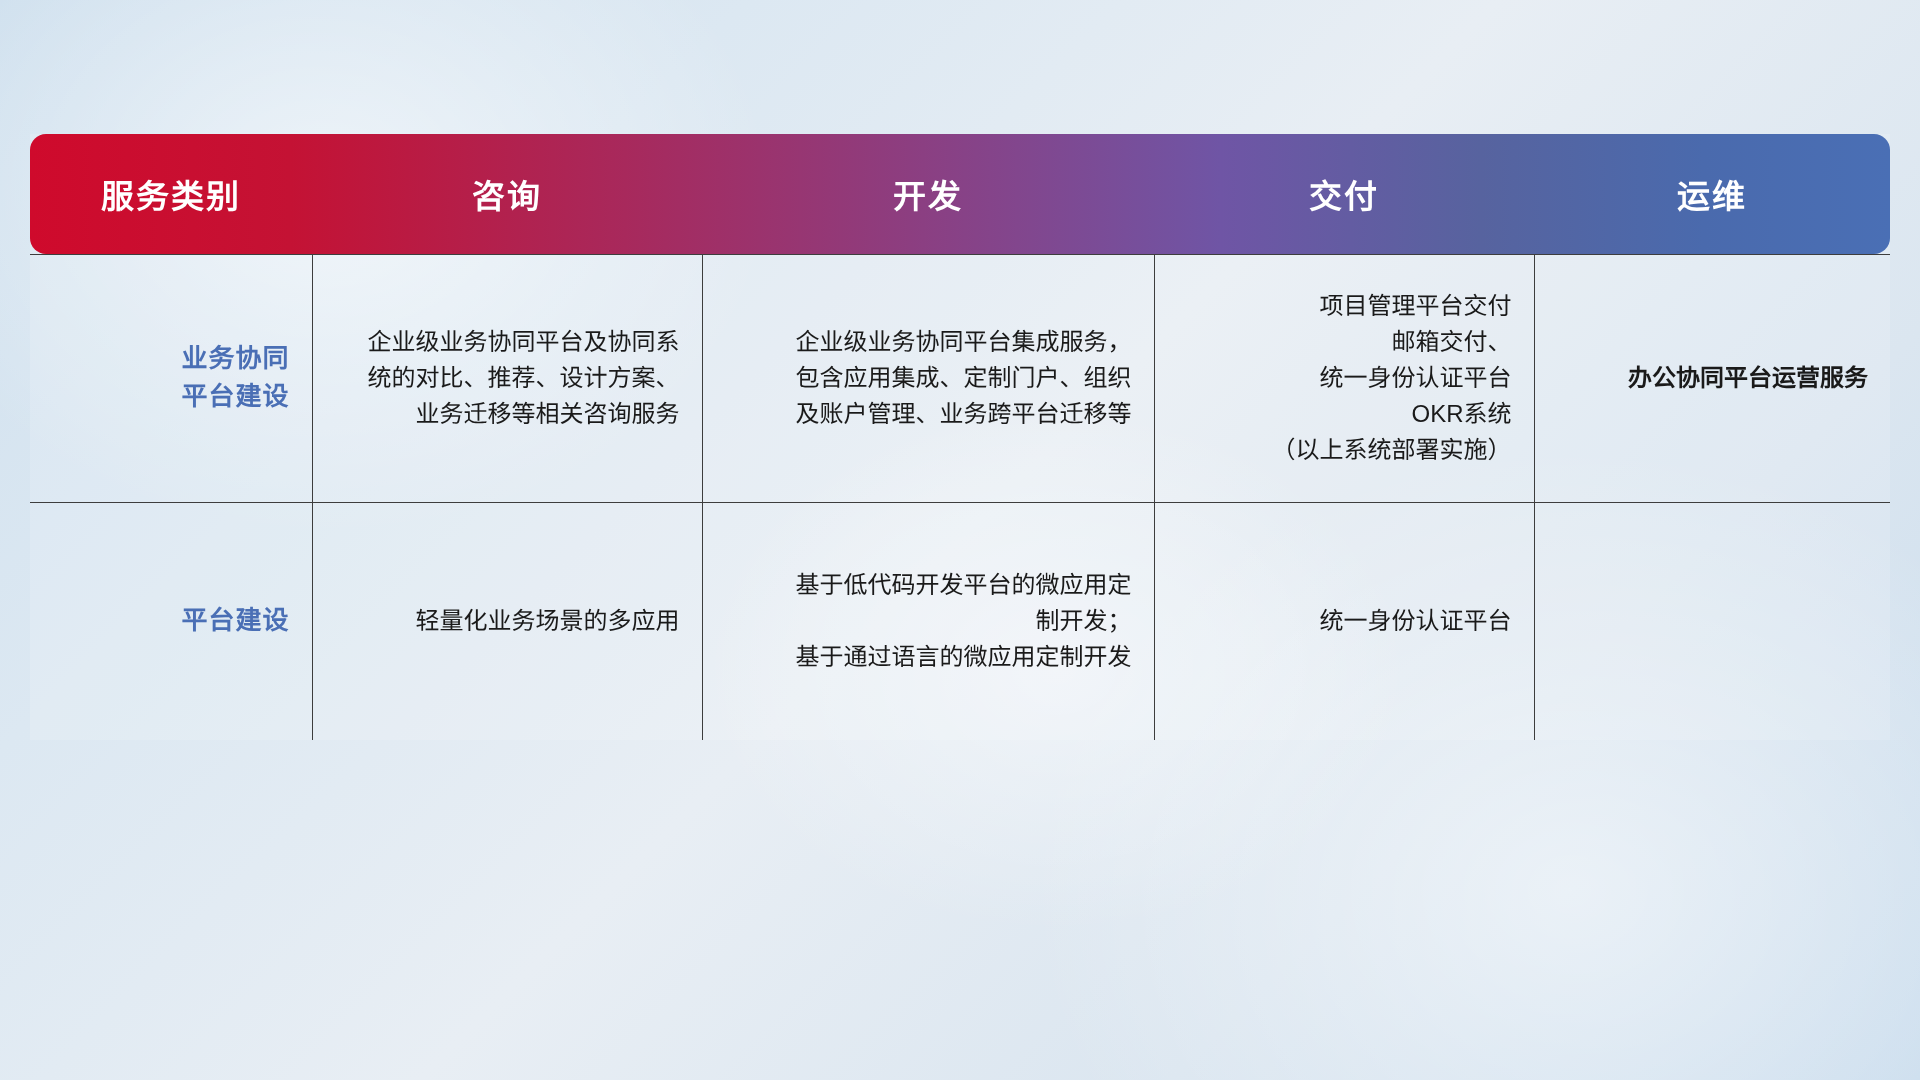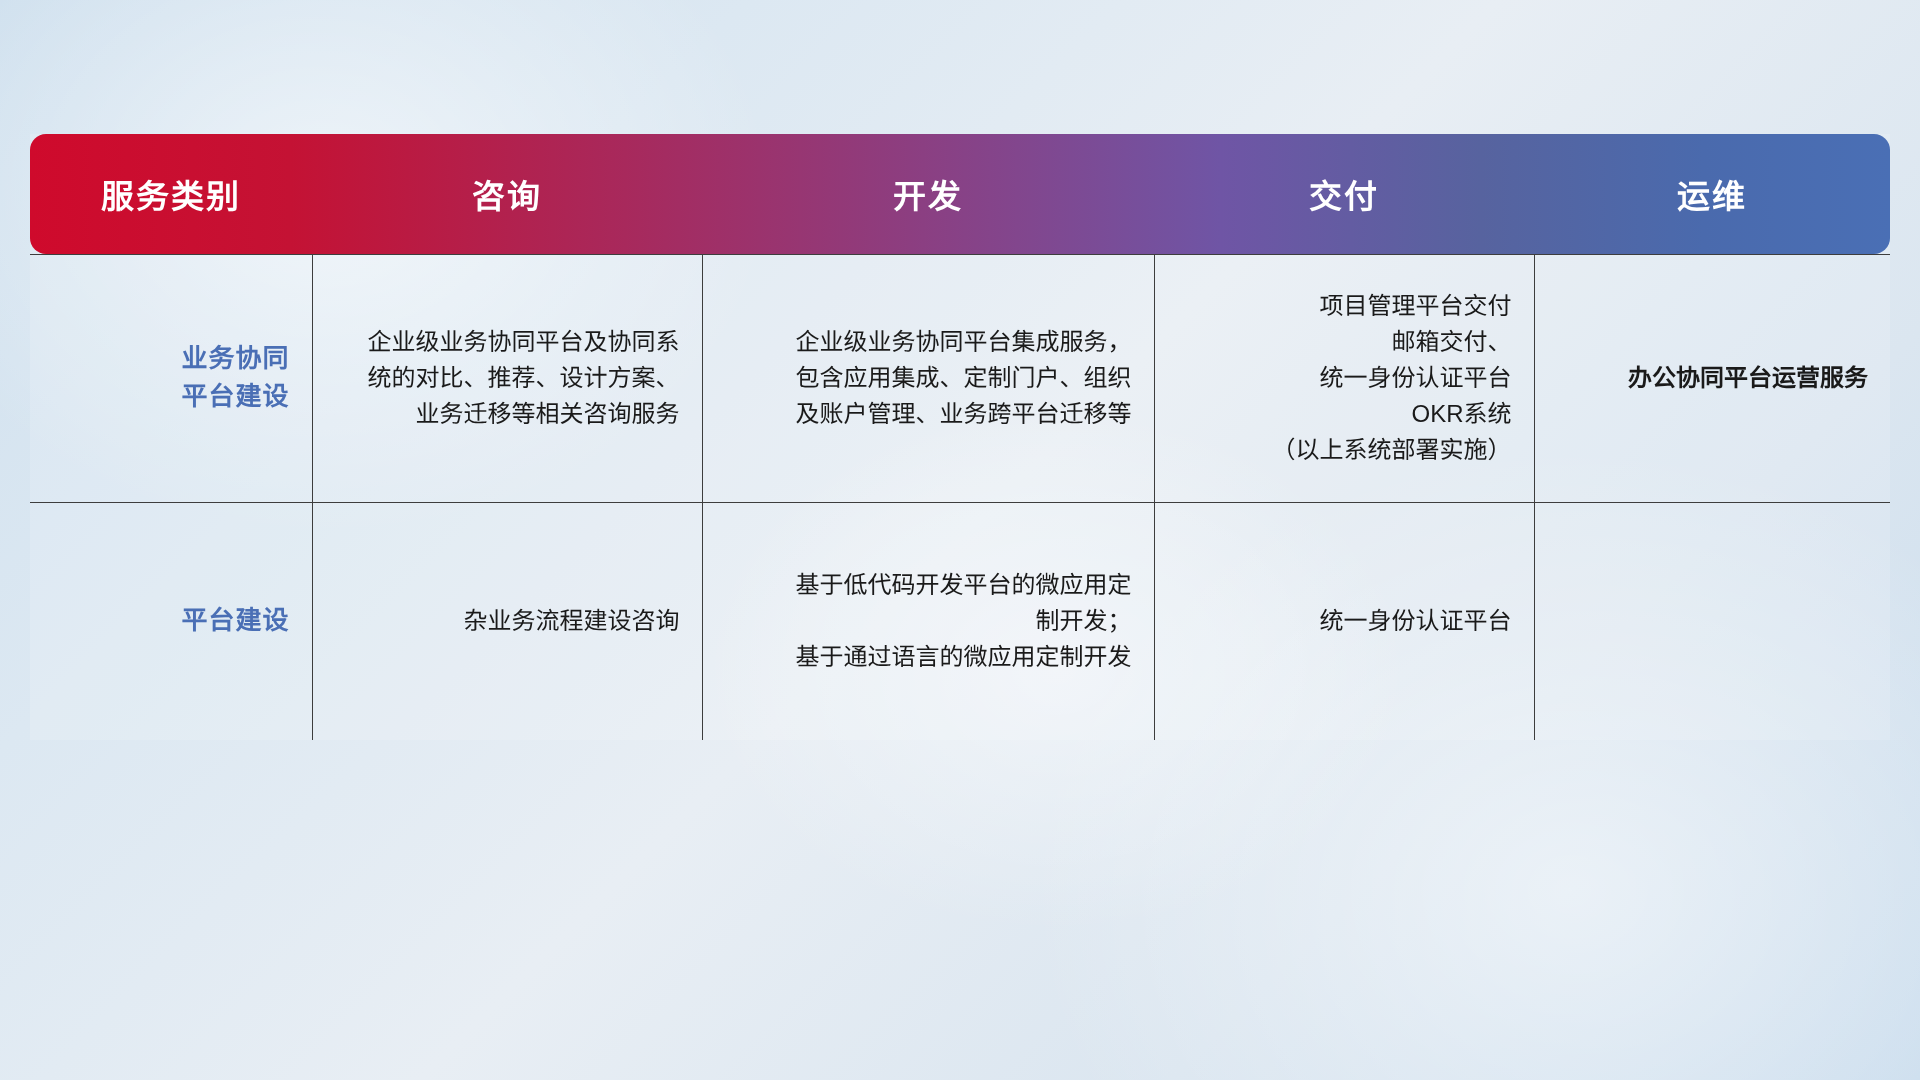--- a/index.html
+++ b/index.html
@@ -162,21 +162,21 @@
 及账户管理、业务跨平台迁移等</td>
         <td class="cell-text">项目管理平台交付
 邮箱交付、
 统一身份认证平台
 OKR系统
 （以上系统部署实施）</td>
         <td class="cell-text">办公协同平台运营服务</td>
       </tr>
       <tr class="row-3">
         <td class="cat-cell cell-text">平台建设</td>
-        <td class="cell-text">杂业务流程建设咨询</td>
+        <td class="cell-text">轻量化业务场景的多应用</td>
         <td class="cell-text">基于低代码开发平台的微应用定
 制开发；
 基于通过语言的微应用定制开发</td>
         <td class="cell-text">统一身份认证平台</td>
         <td class="cell-text"></td>
       </tr>
     </tbody>
   </table>
 </div>
 

